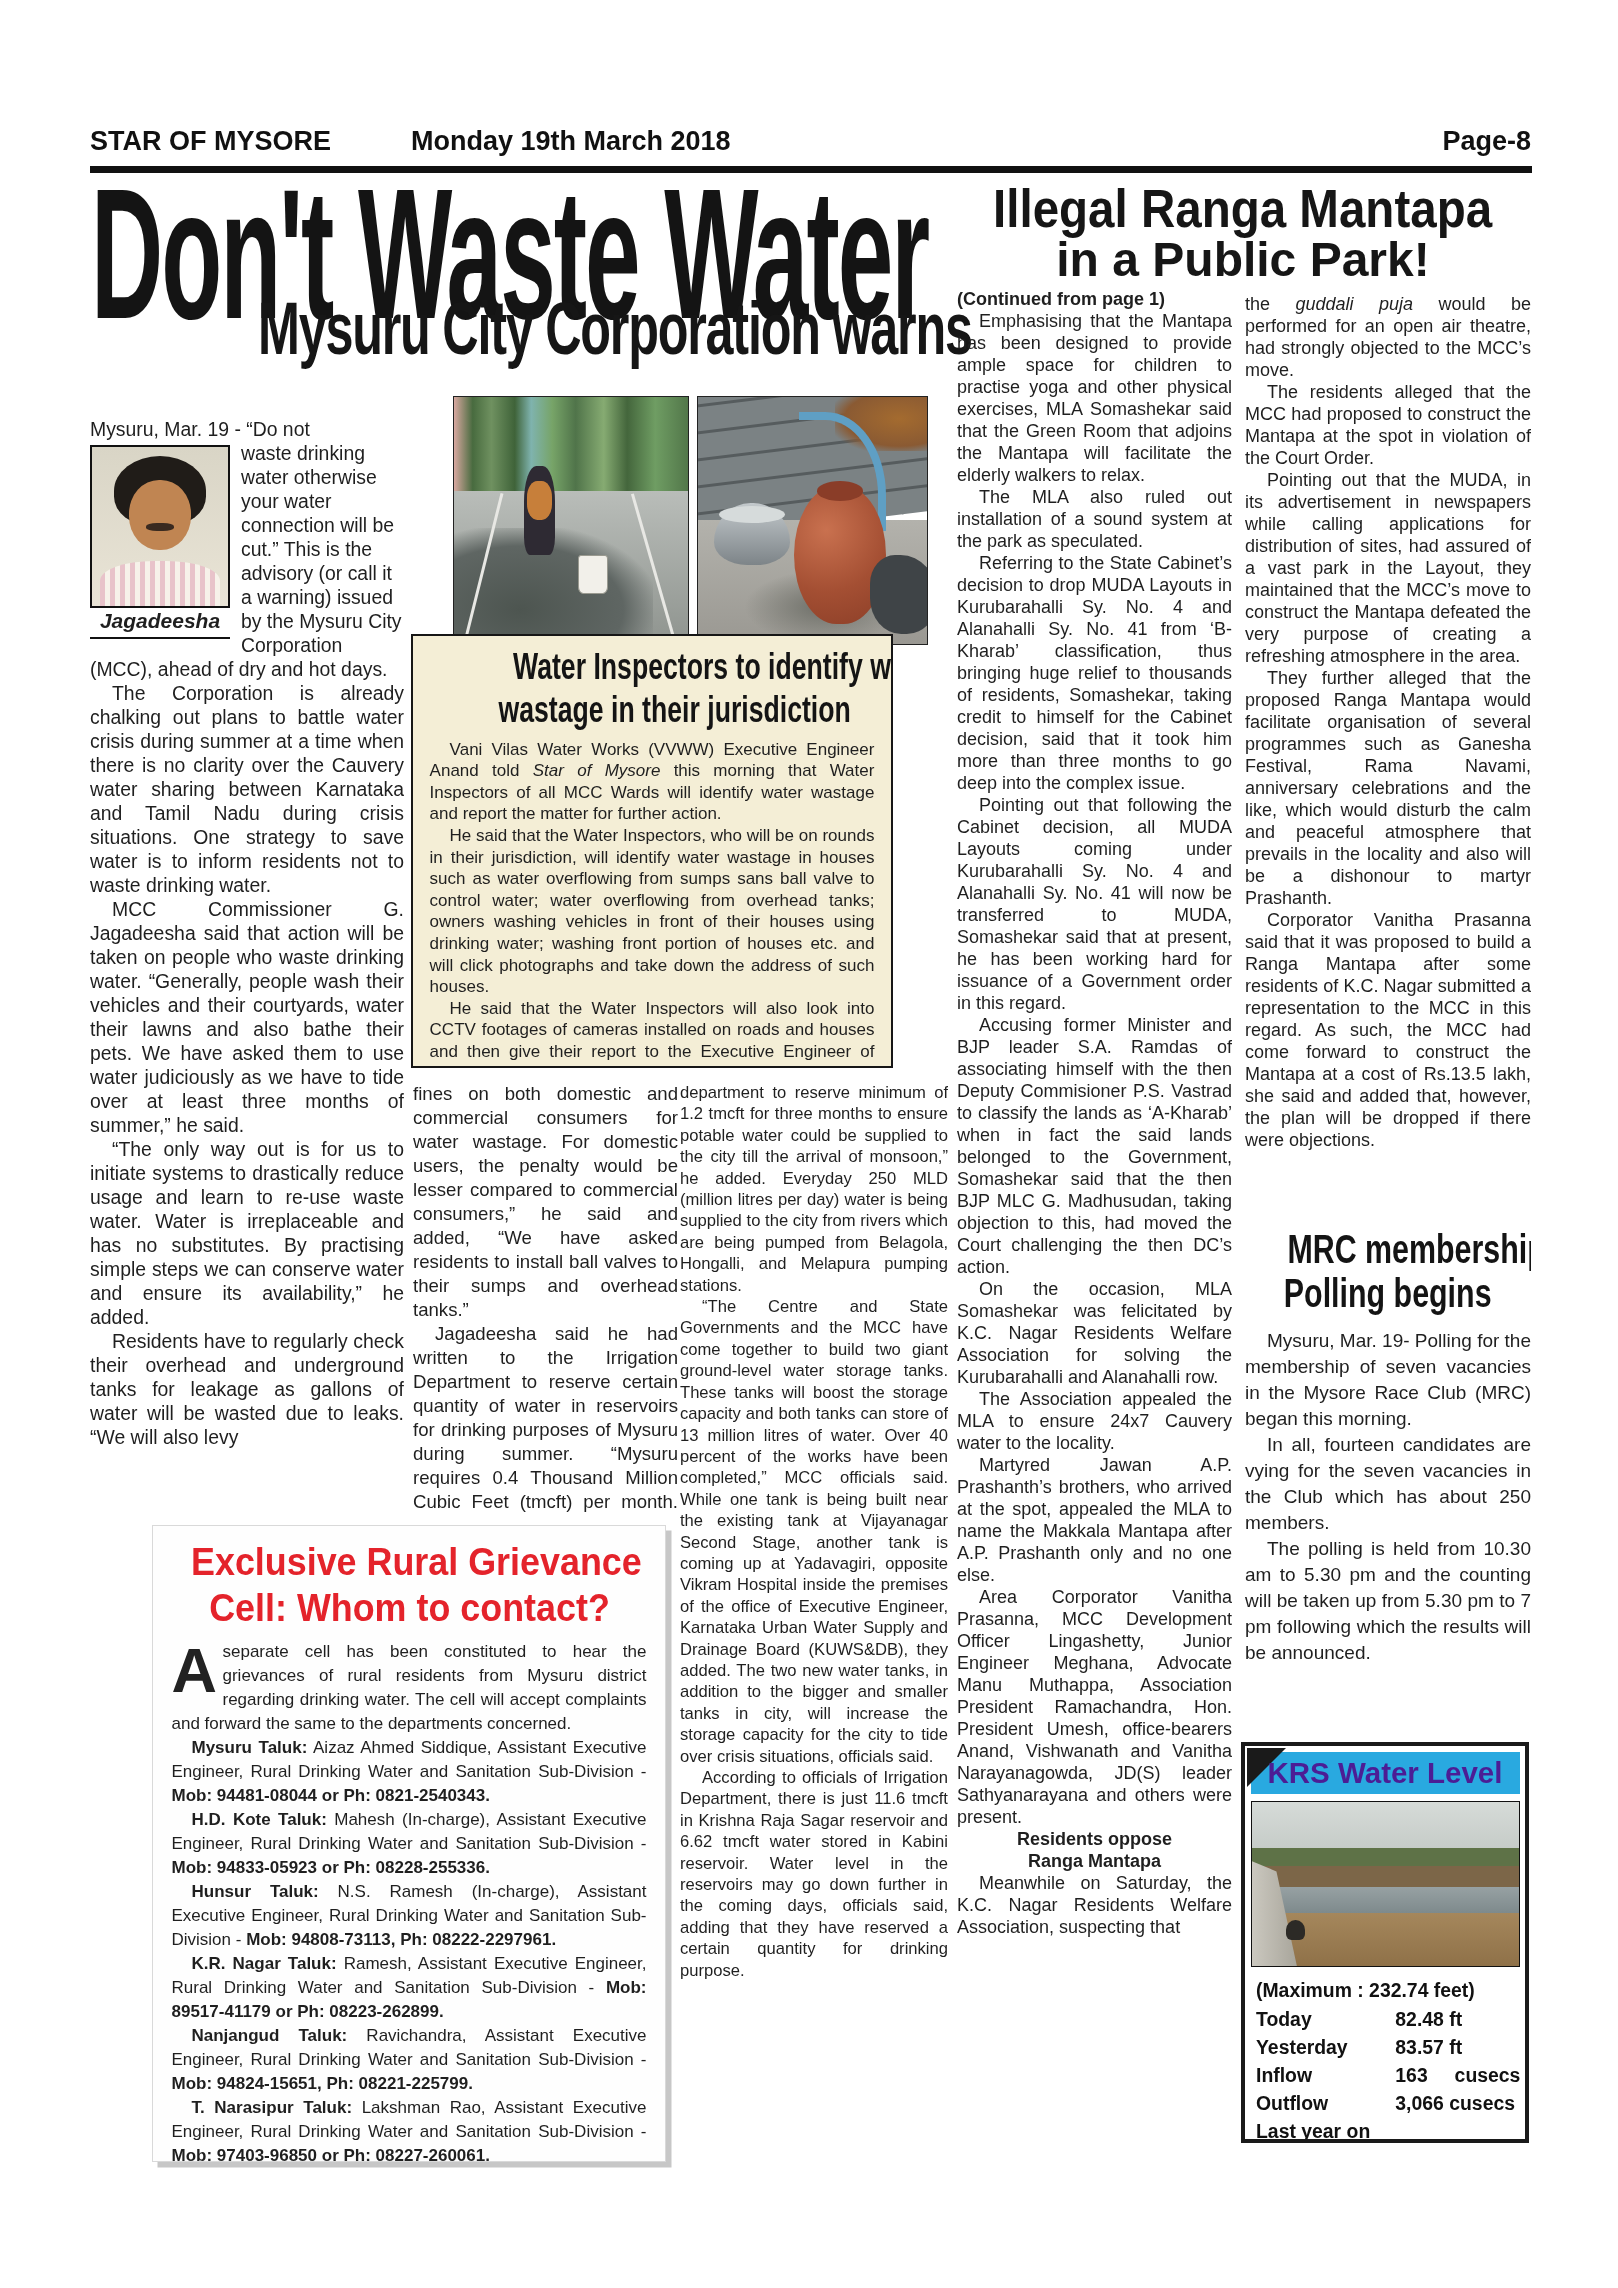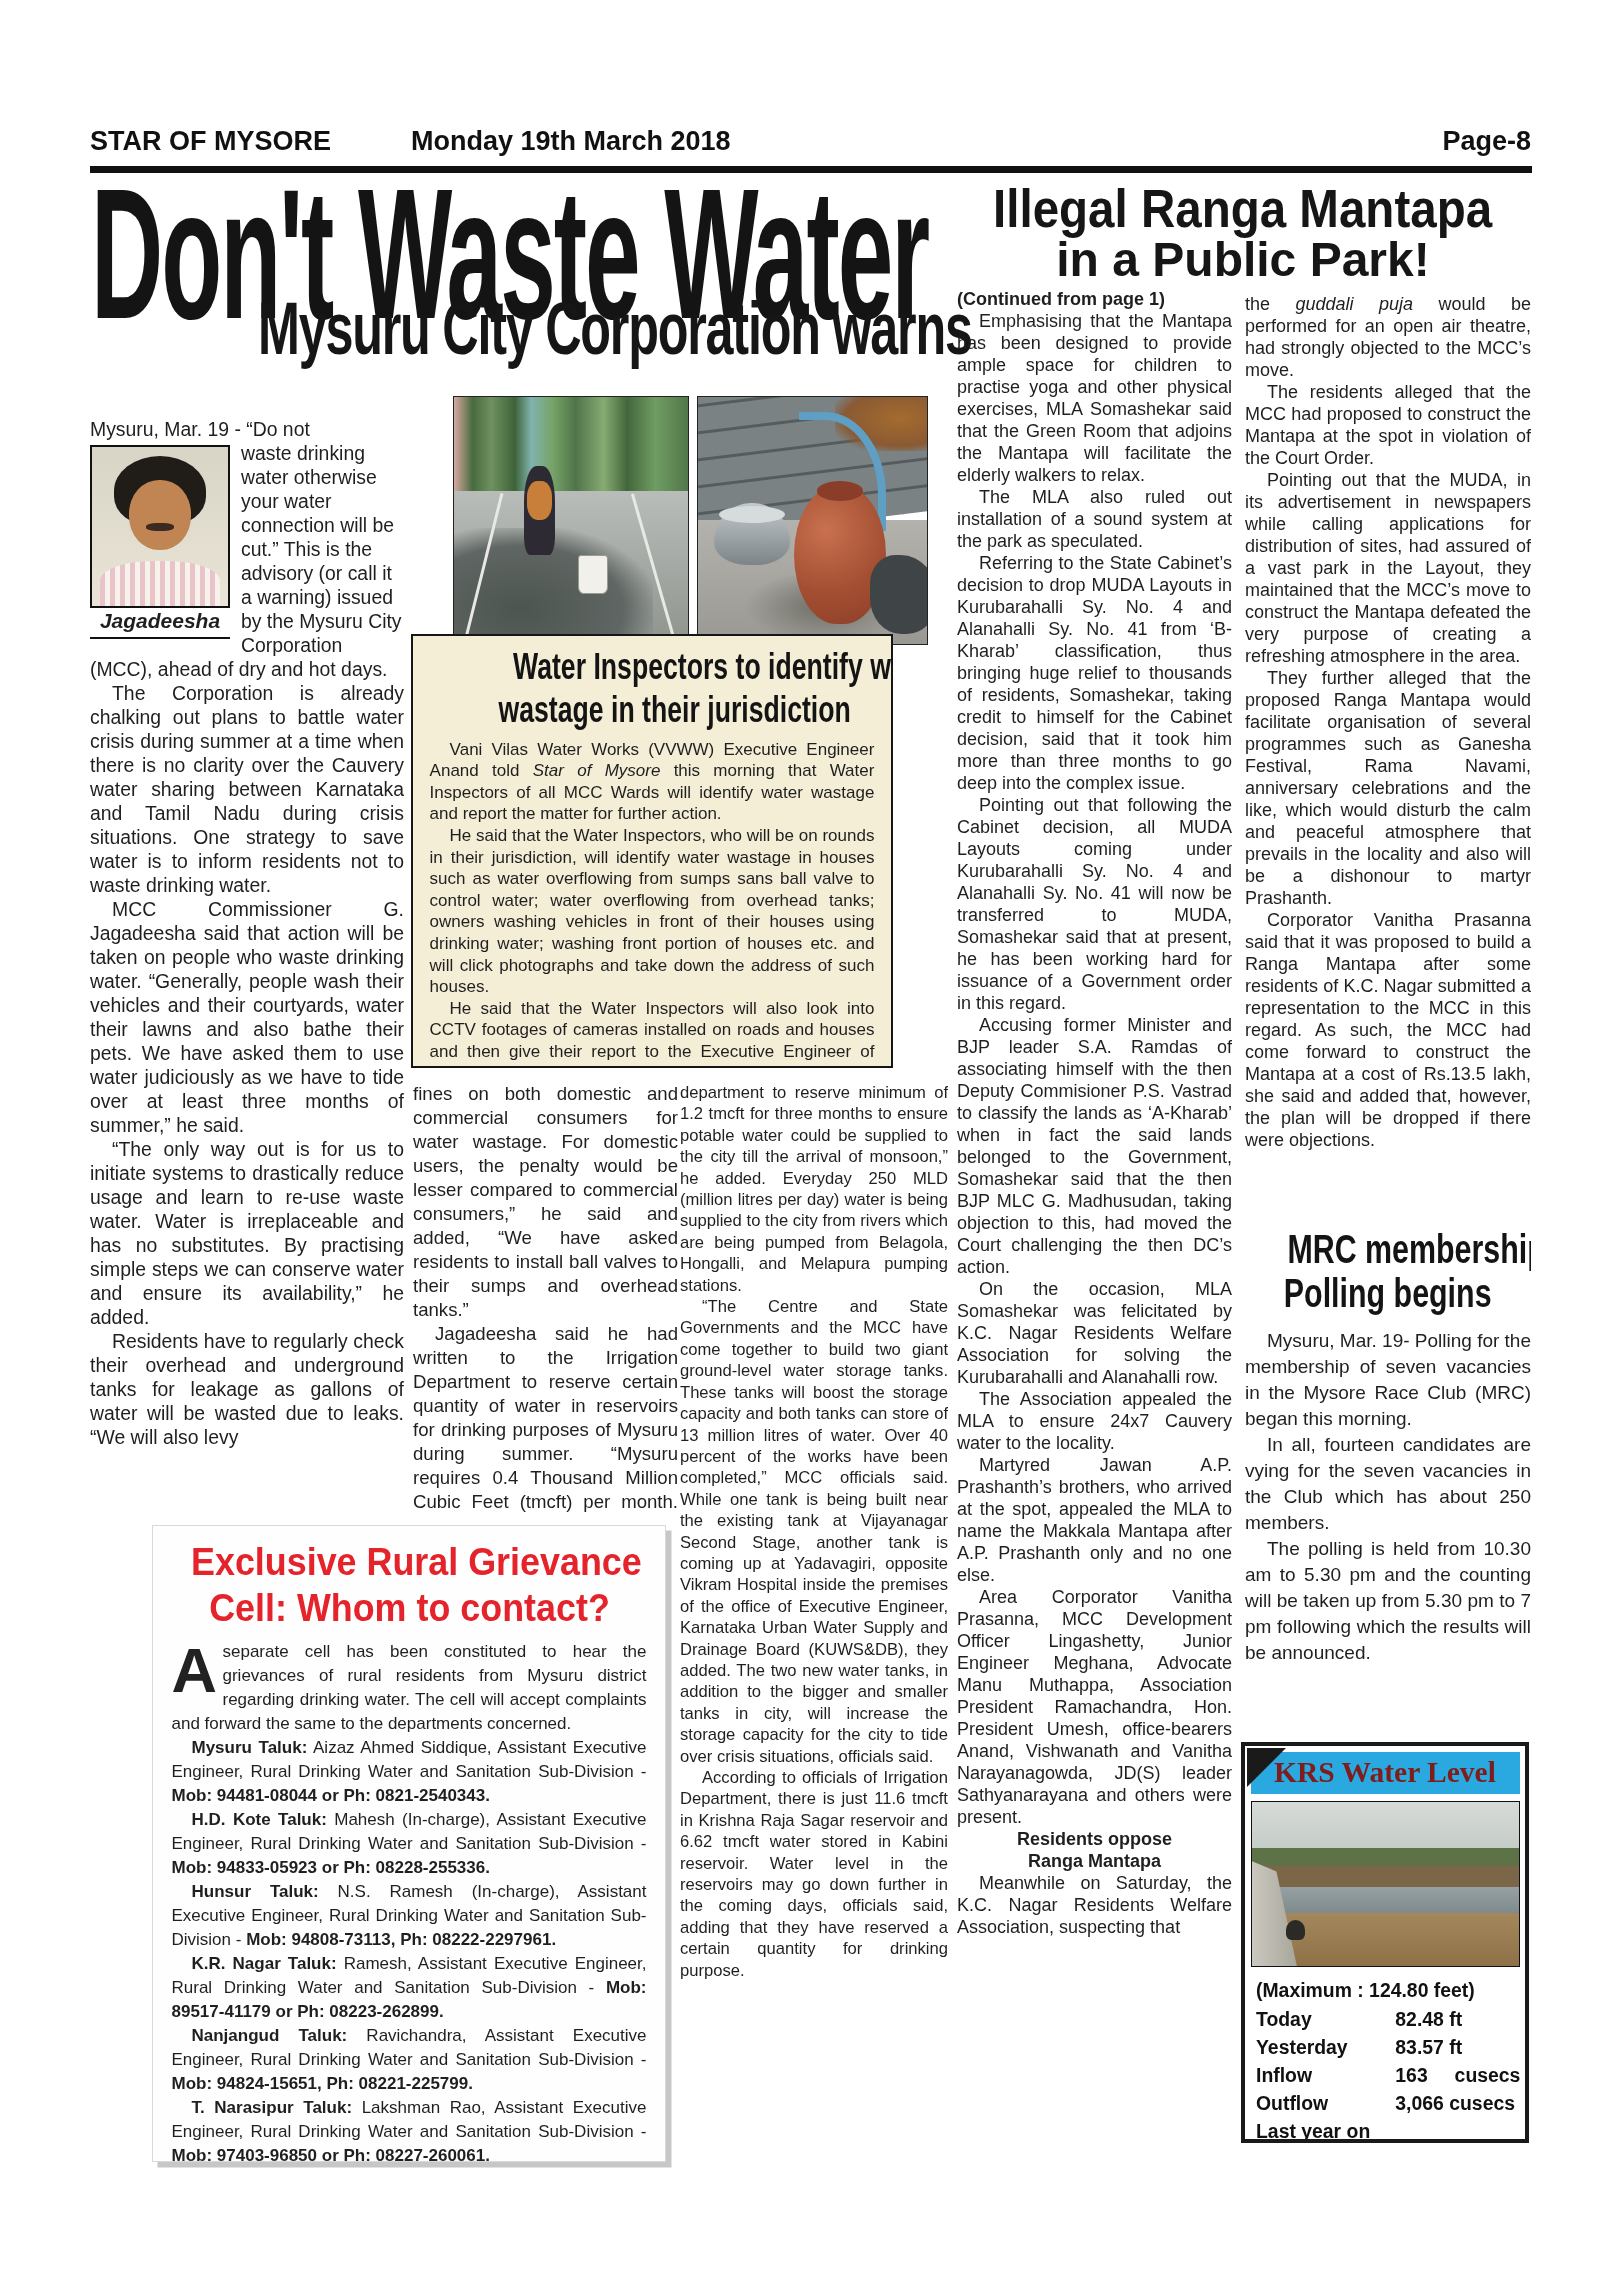--- a/index.html
+++ b/index.html
@@ -93,21 +93,21 @@
   #mrc h2{margin:0 0 13px;text-align:center;}
   #mrc h2 span{display:inline-block;font-size:40px;line-height:44px;font-weight:bold;color:#141414;
      transform:scaleX(.76);white-space:nowrap;}
   #mrc p{margin:0;font-size:19px;line-height:26px;text-align:justify;text-indent:22px;}
   
   #krs{left:1241px;top:1742px;width:288px;height:401px;border:4.6px solid #1a1a1a;box-sizing:border-box;
      background:#fff;overflow:hidden;}
   #krs-head{position:relative;margin:5.5px 5.5px 0;background:#29a9e0;height:42px;display:flex;align-items:center;justify-content:center;}
   #krs-head .tri{position:absolute;left:-3.7px;top:-3.7px;width:0;height:0;
      border-top:39px solid #1a1a1a;border-right:39px solid transparent;}
-  #krs-head span{position:relative;font-family:Liberation Serif, serif;font-weight:bold;font-size:29.5px;color:#7f1d1d;}
+  #krs-head span{position:relative;font-family:Liberation Sans, sans-serif;font-weight:bold;font-size:29.5px;color:#4c1d95;}
   #krs-photo{position:relative;margin:7.4px 5.5px 5.5px;height:164px;border:1.8px solid #111;overflow:hidden;}
   .sky{position:absolute;top:0;left:0;right:0;height:32%;background:linear-gradient(#d6dbd8,#c4cac6);}
   .treeline{position:absolute;top:28%;left:0;right:0;height:11%;background:#5e7247;}
   .shore{position:absolute;top:39%;left:0;right:0;height:13%;background:#7c6648;}
   .water{position:absolute;top:52%;left:0;right:0;height:16%;background:linear-gradient(#97a1a3,#7e8a8c);}
   .fore{position:absolute;top:68%;left:0;right:0;bottom:0;background:linear-gradient(#a5875c,#8f7148);}
   .wallL{position:absolute;left:0;top:36%;width:17%;height:64%;background:linear-gradient(90deg,#cbc8bf,#a8a59b);
      clip-path:polygon(0 0,55% 10%,100% 100%,0 100%);}
   .figd{position:absolute;left:13%;top:72%;width:7%;height:12%;background:#2c2a26;border-radius:50% 50% 30% 30%;}
   #krs-data{padding:3.7px 11px;font-weight:bold;font-size:19.4px;color:#111;}
@@ -261,21 +261,21 @@
     <div id="krs-photo">
       <div class="sky"></div>
       <div class="treeline"></div>
       <div class="shore"></div>
       <div class="water"></div>
       <div class="fore"></div>
       <div class="wallL"></div>
       <div class="figd"></div>
     </div>
     <div id="krs-data">
-      <div class="krs-max">(Maximum : 124.80 feet)</div>
+      <div class="krs-max">(Maximum : 232.74 feet)</div>
       <div class="krs-row">
         <span class="krs-label">Today</span>
           <span class="krs-value">82.48 ft</span>
       </div>
       <div class="krs-row">
         <span class="krs-label">Yesterday</span>
           <span class="krs-value">83.57 ft</span>
       </div>
       <div class="krs-row">
         <span class="krs-label">Inflow</span>

